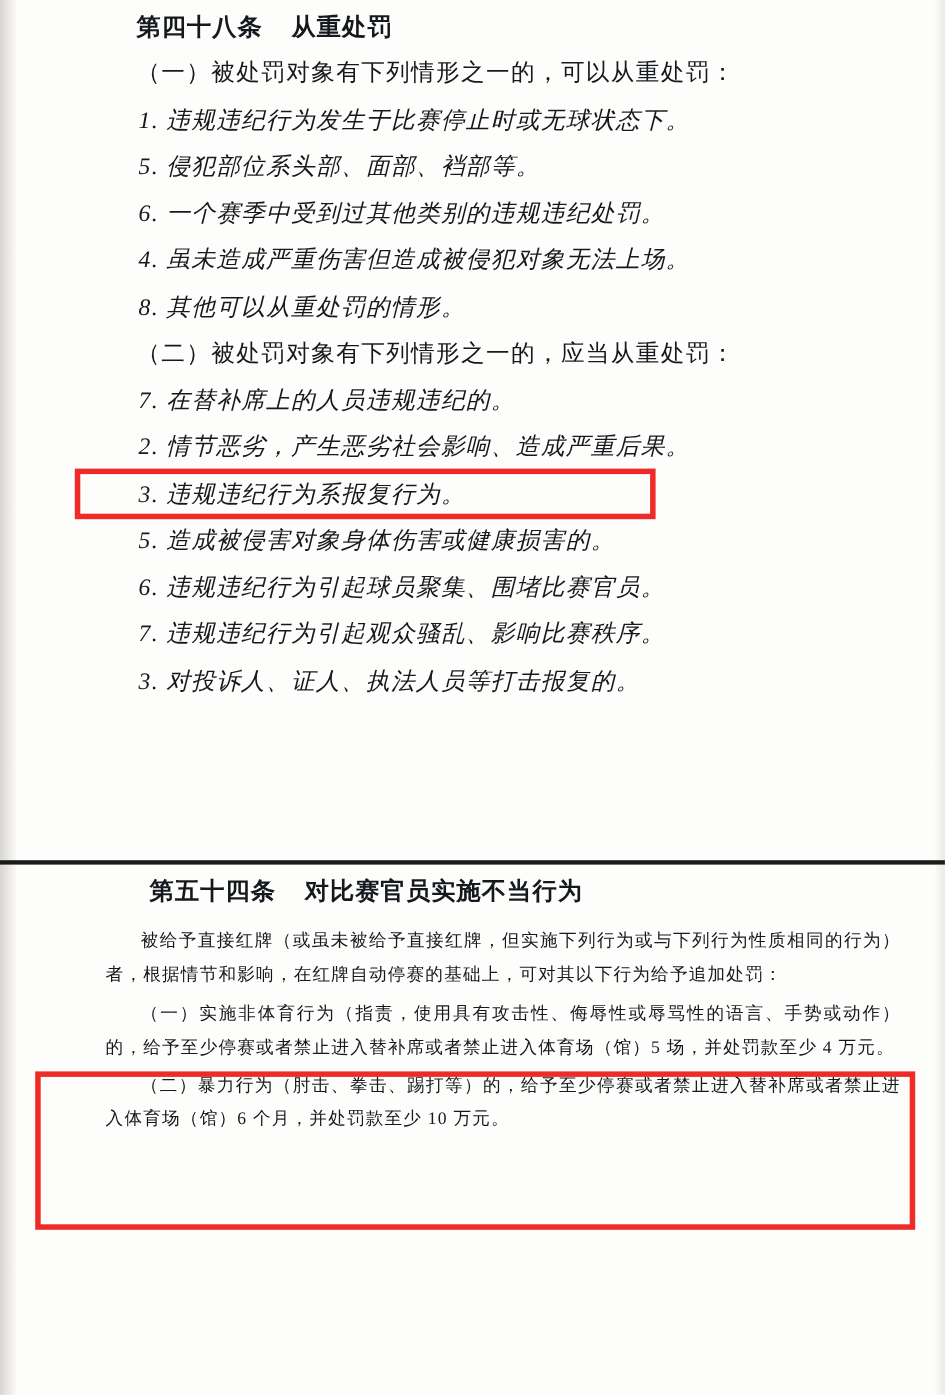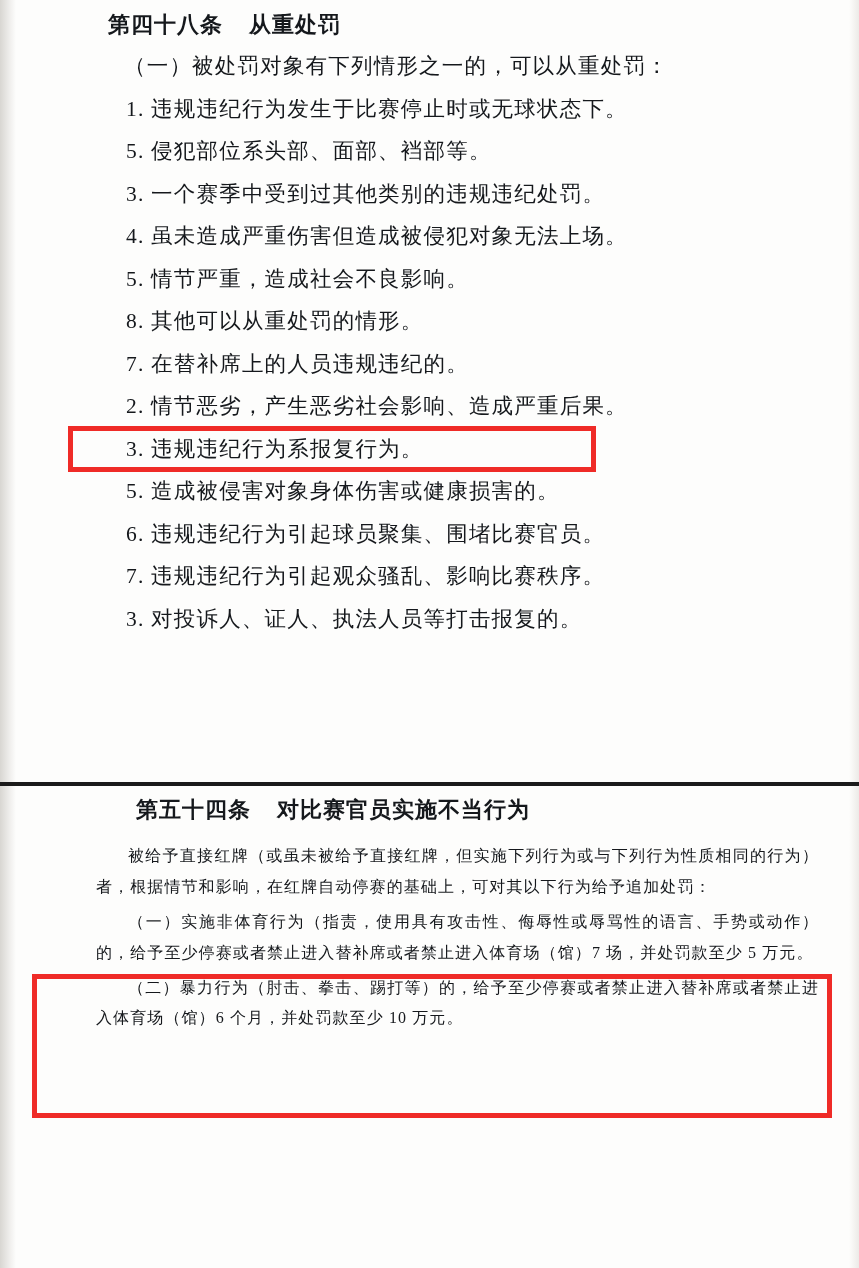--- a/index.html
+++ b/index.html
@@ -55,41 +55,42 @@
     right: 0;
     top: 782px;
     height: 4px;
     background: #1b1b1b;
   }
 
   .heading {
     font-size: 22px;
     font-weight: bold;
     letter-spacing: 1px;
-    margin: 0 0 16px 12px;
+    margin: 0 0 16px 28px;
     white-space: nowrap;
   }
   .heading .hd-title {
     margin-left: 26px;
     font-weight: bold;
   }
 
   p.line {
     font-size: 21.5px;
     line-height: 1.0;
     margin: 12px 0 21px 0;
     letter-spacing: 1.2px;
     white-space: nowrap;
   }
   p.indent {
     text-indent: 0;
     margin-left: 28px;
   }
   p.num {
     margin-left: 30px;
+    font-style: italic;
   }
 
   
   .para {
     font-size: 16px;
     line-height: 1.93;
     letter-spacing: 1.1px;
     margin: 0 0 4px 0;
     text-align: justify;
     text-justify: inter-ideograph;
@@ -126,41 +127,41 @@
   <div class="scan-edge-right"></div>
 
   <div class="section sec-a">
     <div class="heading">
       <span>第四十八条</span><span class="hd-title">从重处罚</span>
     </div>
 
     <p class="line indent">（一）被处罚对象有下列情形之一的，可以从重处罚：</p>
     <p class="line num">1. 违规违纪行为发生于比赛停止时或无球状态下。</p>
     <p class="line num">5. 侵犯部位系头部、面部、裆部等。</p>
-    <p class="line num">3. 一个赛季中受到过其他类别的违规违纪处罚。</p>
+    <p class="line num">6. 一个赛季中受到过其他类别的违规违纪处罚。</p>
     <p class="line num">4. 虽未造成严重伤害但造成被侵犯对象无法上场。</p>
-    <p class="line num">5. 情节严重，造成社会不良影响。</p>
     <p class="line num">8. 其他可以从重处罚的情形。</p>
+    <p class="line indent">（二）被处罚对象有下列情形之一的，应当从重处罚：</p>
     <p class="line num">7. 在替补席上的人员违规违纪的。</p>
     <p class="line num">2. 情节恶劣，产生恶劣社会影响、造成严重后果。</p>
     <p class="line num">3. 违规违纪行为系报复行为。</p>
     <p class="line num">5. 造成被侵害对象身体伤害或健康损害的。</p>
     <p class="line num">6. 违规违纪行为引起球员聚集、围堵比赛官员。</p>
     <p class="line num">7. 违规违纪行为引起观众骚乱、影响比赛秩序。</p>
     <p class="line num">3. 对投诉人、证人、执法人员等打击报复的。</p>
   </div>
 
   <div class="divider"></div>
 
   <div class="section sec-b">
     <div class="heading">
       <span>第五十四条</span><span class="hd-title">对比赛官员实施不当行为</span>
     </div>
 
     <p class="para first">被给予直接红牌（或虽未被给予直接红牌，但实施下列行为或与下列行为性质相同的行为）者，根据情节和影响，在红牌自动停赛的基础上，可对其以下行为给予追加处罚：</p>
-    <p class="para first">（一）实施非体育行为（指责，使用具有攻击性、侮辱性或辱骂性的语言、手势或动作）的，给予至少停赛或者禁止进入替补席或者禁止进入体育场（馆）7 场，并处罚款至少 5 万元。</p>
+    <p class="para first">（一）实施非体育行为（指责，使用具有攻击性、侮辱性或辱骂性的语言、手势或动作）的，给予至少停赛或者禁止进入替补席或者禁止进入体育场（馆）5 场，并处罚款至少 4 万元。</p>
     <p class="para first">（二）暴力行为（肘击、拳击、踢打等）的，给予至少停赛或者禁止进入替补席或者禁止进入体育场（馆）6 个月，并处罚款至少 10 万元。</p>
   </div>
 
   <div class="highlight-box hl-1"></div>
   <div class="highlight-box hl-2"></div>
 
 </div>
 
 </body></html>

